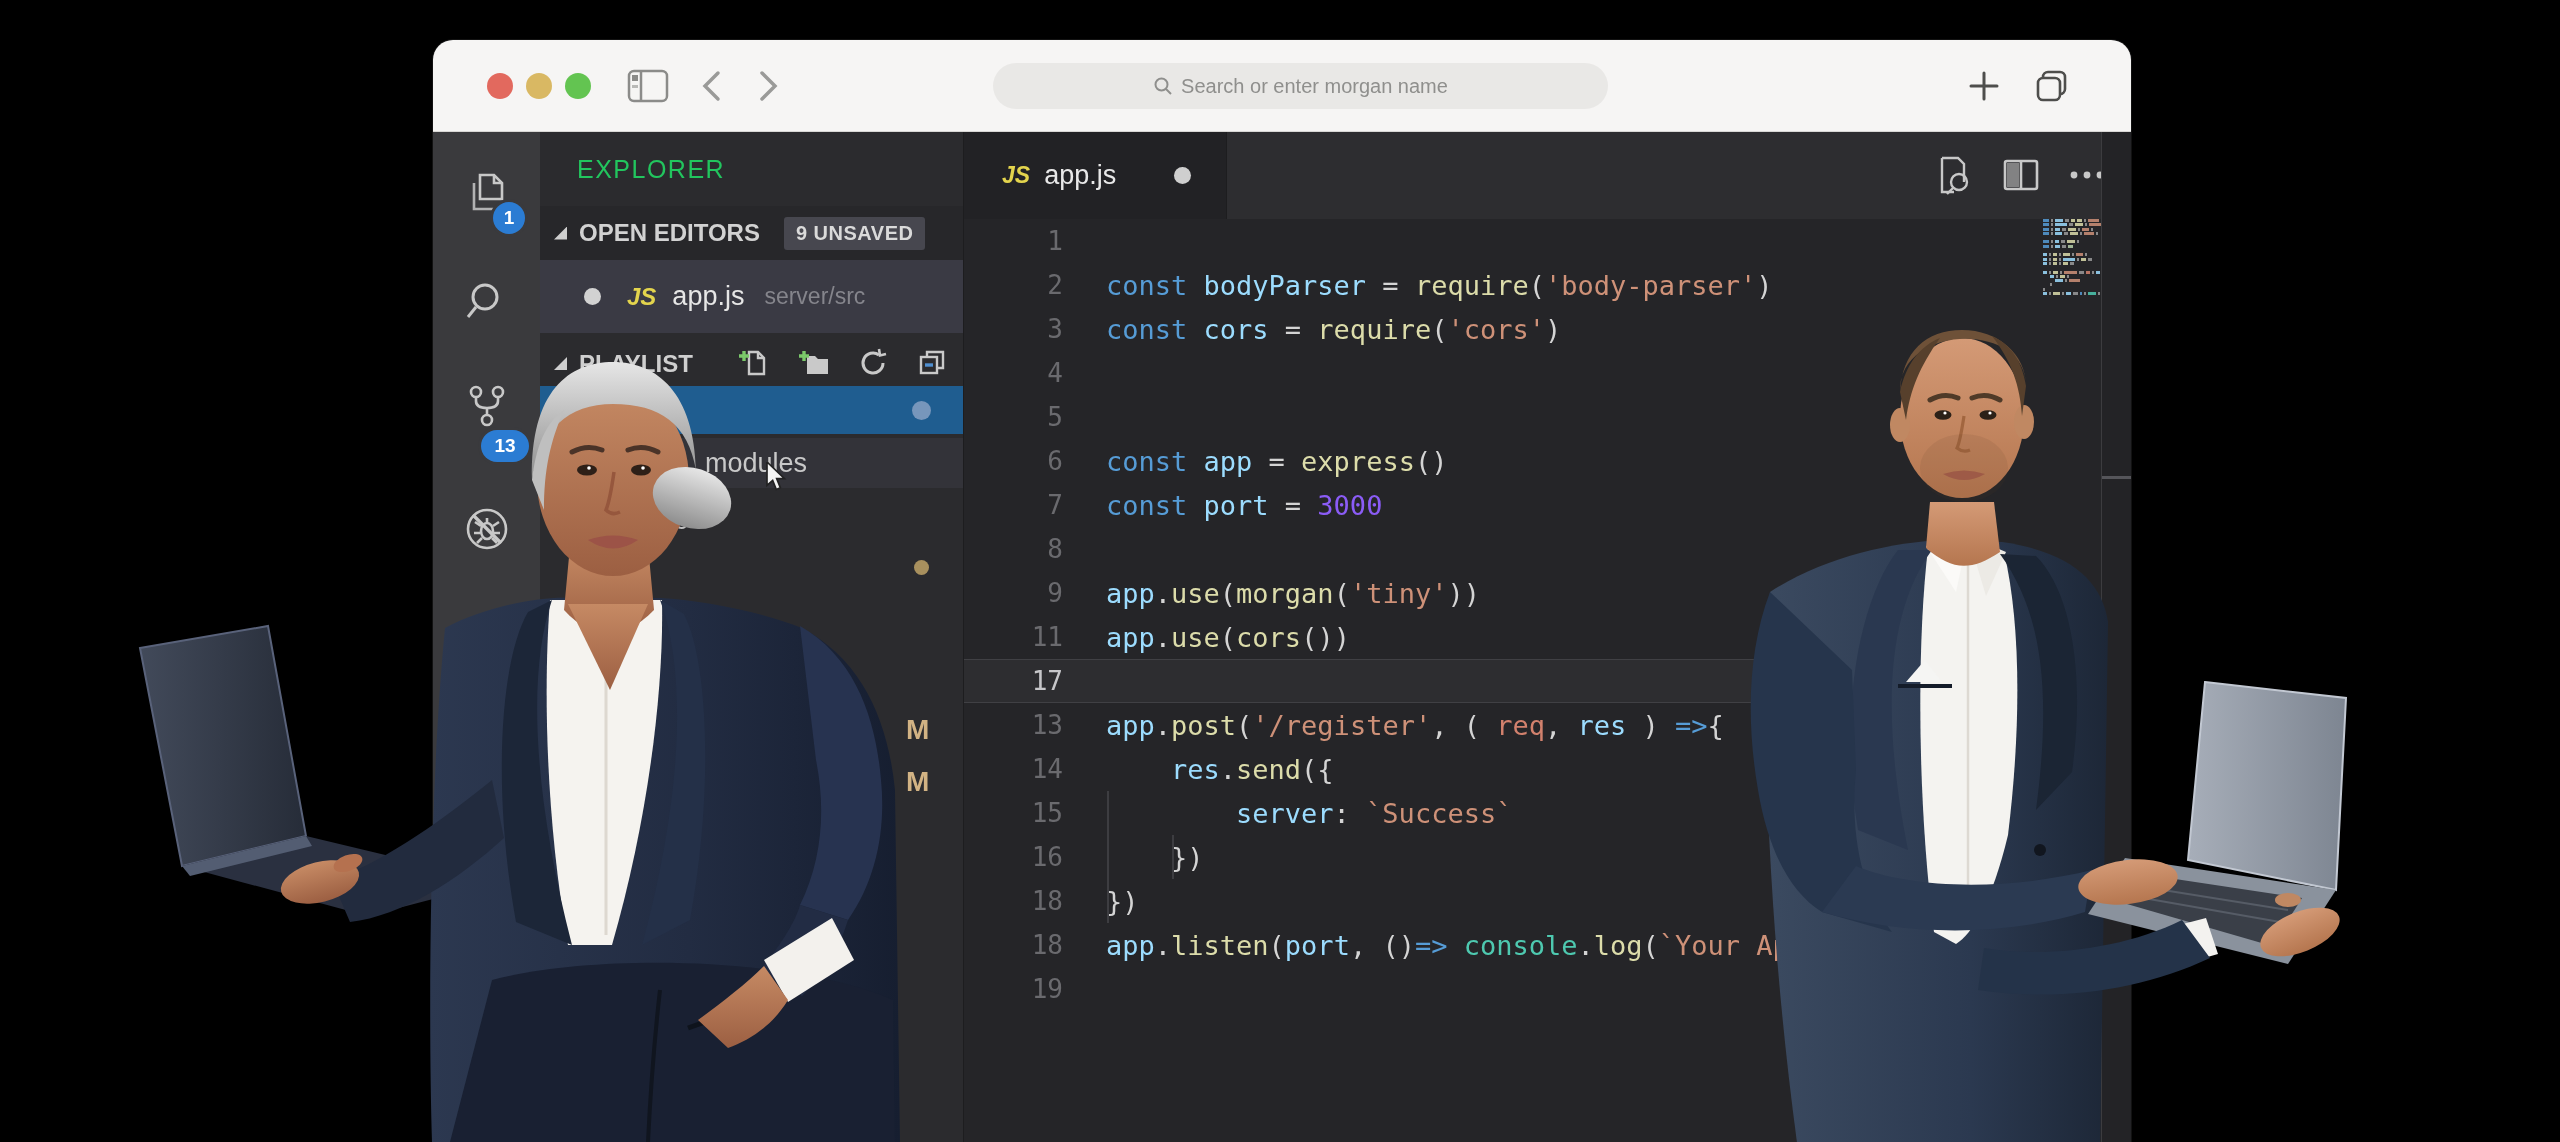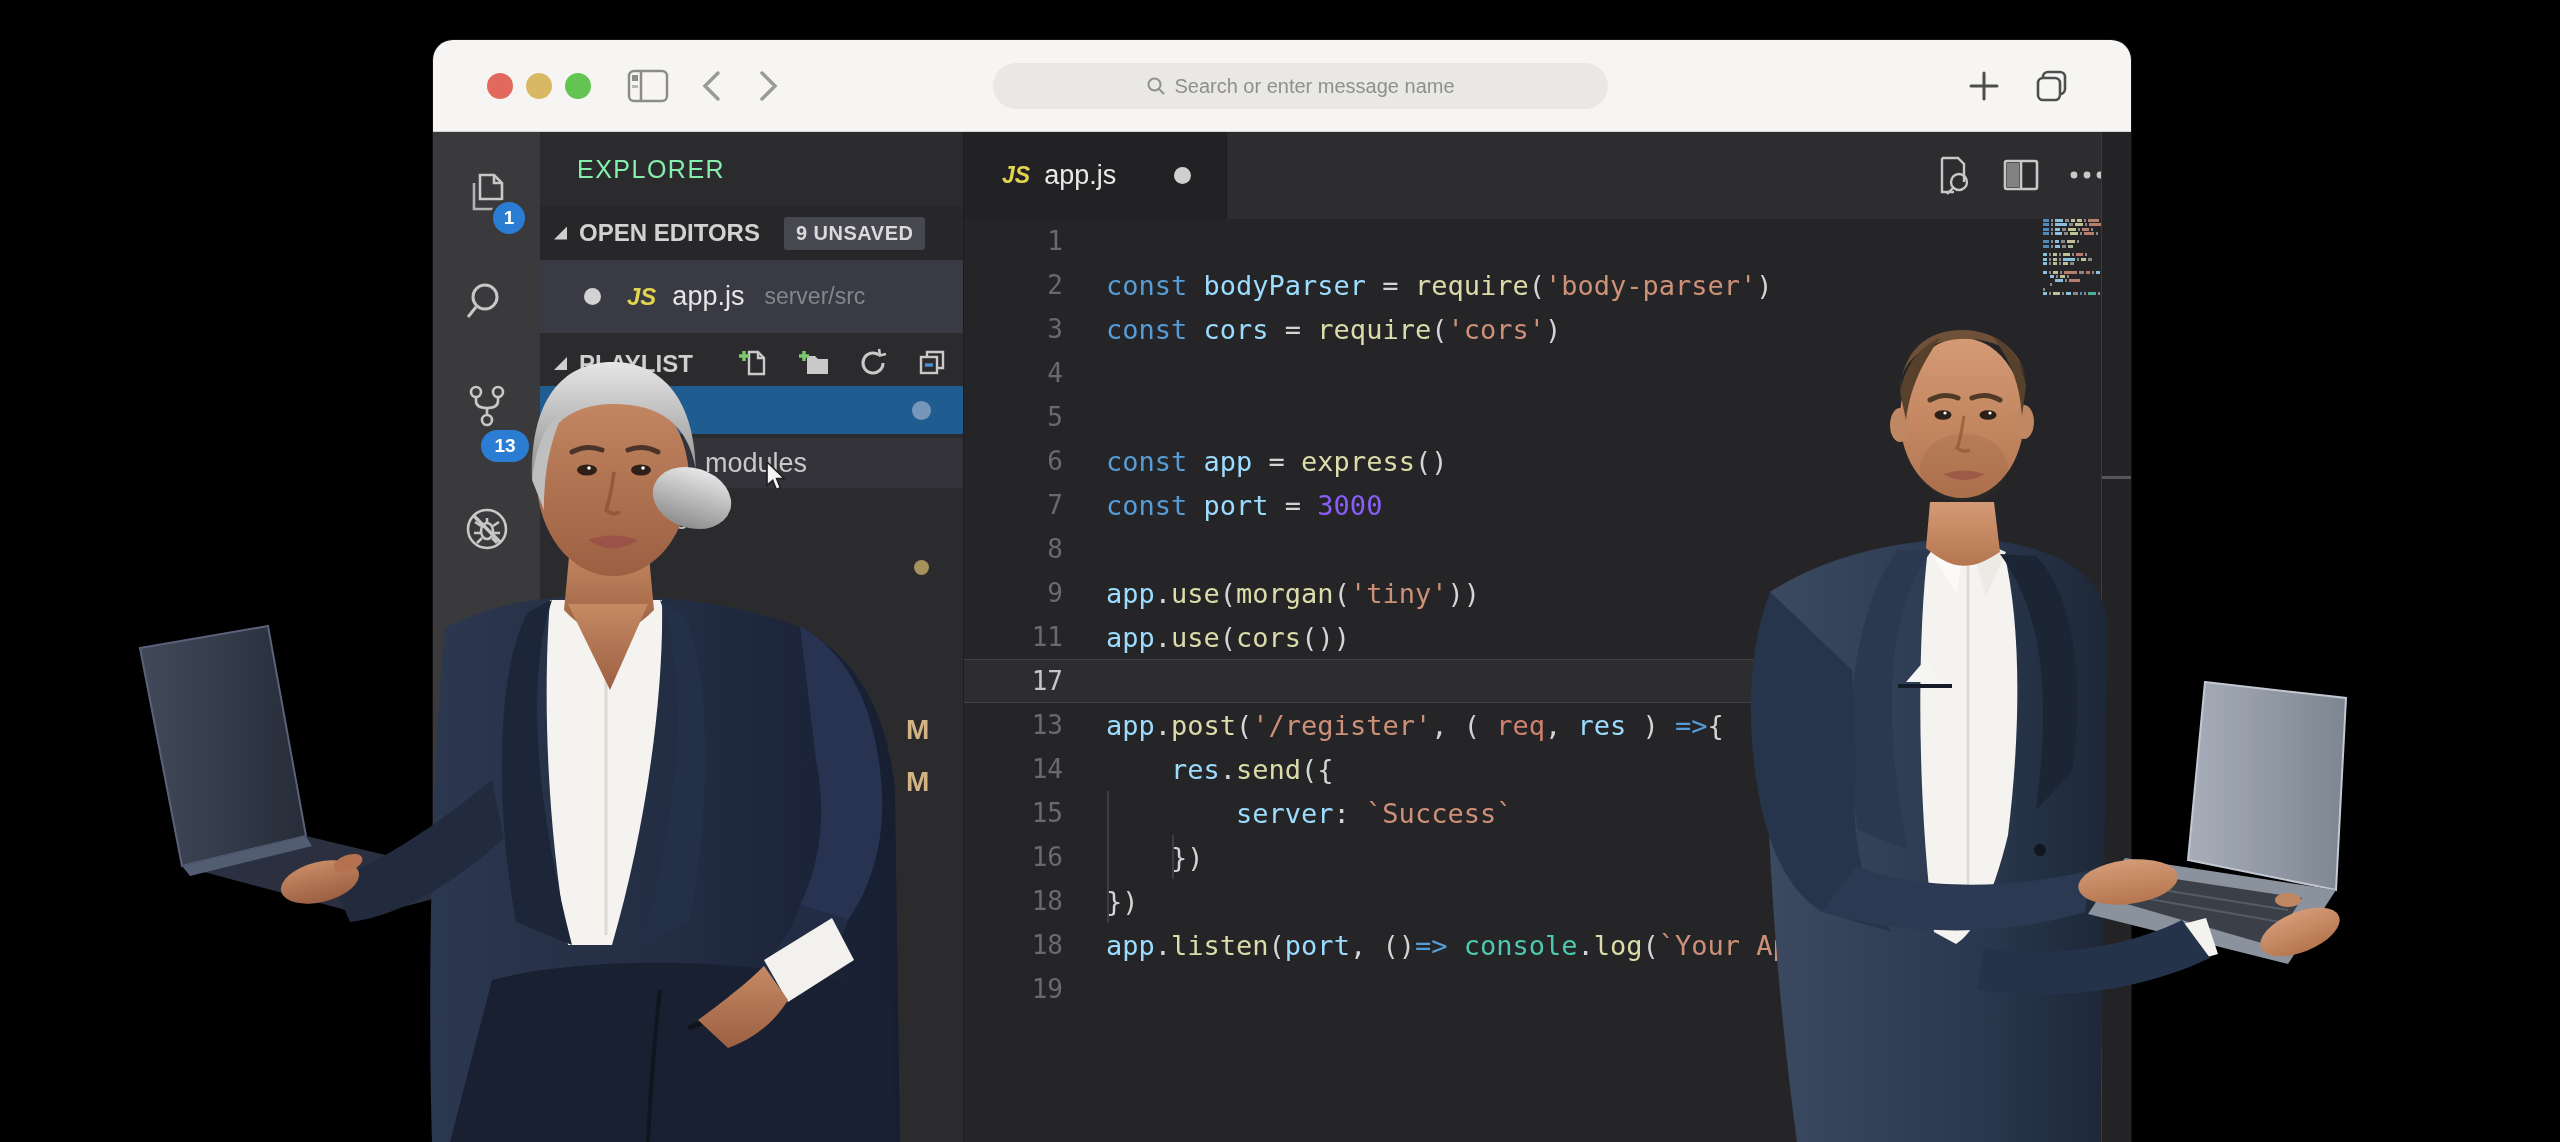--- a/index.html
+++ b/index.html
@@ -21,21 +21,21 @@
   
   .vscode{position:absolute;left:0;top:92px;right:0;bottom:0;display:flex;background:#252528;}
   .activitybar{position:relative;width:107px;background:#3a3a3d;flex:none;}
   .ab-ic{position:absolute;left:31px;width:46px;height:46px;}
   .badge{position:absolute;background:#2b7cd3;color:#fff;border-radius:16px;
          display:flex;align-items:center;justify-content:center;font-size:19px;font-weight:bold;
          box-shadow:0 0 0 3px #3a3a3d;}
 
   .sidebar{position:relative;width:423px;background:#2b2b2e;flex:none;color:#c8c8c8;}
   .sb-title{position:absolute;left:37px;top:0;height:74px;display:flex;align-items:center;
-            font-size:25px;letter-spacing:1.5px;color:#86efac;text-align:right;}
+            font-size:25px;letter-spacing:1.5px;color:#22c55e;text-align:right;}
   .sb-shadow{position:absolute;left:0;top:74px;width:100%;height:8px;
              background:linear-gradient(#1b1b1d,rgba(27,27,29,0));}
   .row-oe{position:absolute;left:0;top:74px;width:100%;height:54px;display:flex;align-items:center;background:#27272a;}
   .twistie{width:13px;height:13px;background:#cfcfcf;clip-path:polygon(100% 0,100% 100%,0 100%);margin:0 12px 0 14px;flex:none;}
   .oe-label{font-size:24px;font-weight:bold;color:#d2d2d2;}
   .oe-badge{margin-left:24px;background:#47474f;color:#dadada;font-size:20px;font-weight:bold;
             padding:5px 12px;border-radius:3px;letter-spacing:.5px;}
   .row-file{position:absolute;left:0;top:128px;width:100%;height:73px;background:#3a3a44;
             display:flex;align-items:center;}
   .dot{border-radius:50%;flex:none;}
@@ -110,21 +110,21 @@
         </svg>
       </div>
 
       <div class="pill">
         <span>
           <svg width="20" height="20" viewBox="0 0 20 20" fill="none" stroke="#8f8f8d" stroke-width="2">
             <circle cx="8.5" cy="8.5" r="6"></circle>
               <line x1="13" y1="13" x2="18" y2="18"></line>
           </svg>
         </span>
-        <span>Search or enter message name</span>
+        <span>Search or enter morgan name</span>
       </div>
 
       <div class="tb-ic" style="left:1534px">
         <svg width="34" height="34" viewBox="0 0 34 34" stroke="#4e4e4c" stroke-width="3" stroke-linecap="round">
           <line x1="17" y1="4" x2="17" y2="30"></line>
             <line x1="4" y1="17" x2="30" y2="17"></line>
         </svg>
       </div>
       <div class="tb-ic" style="left:1600px">
         <svg width="38" height="36" viewBox="0 0 38 36" fill="none" stroke="#4e4e4c" stroke-width="2.6">

